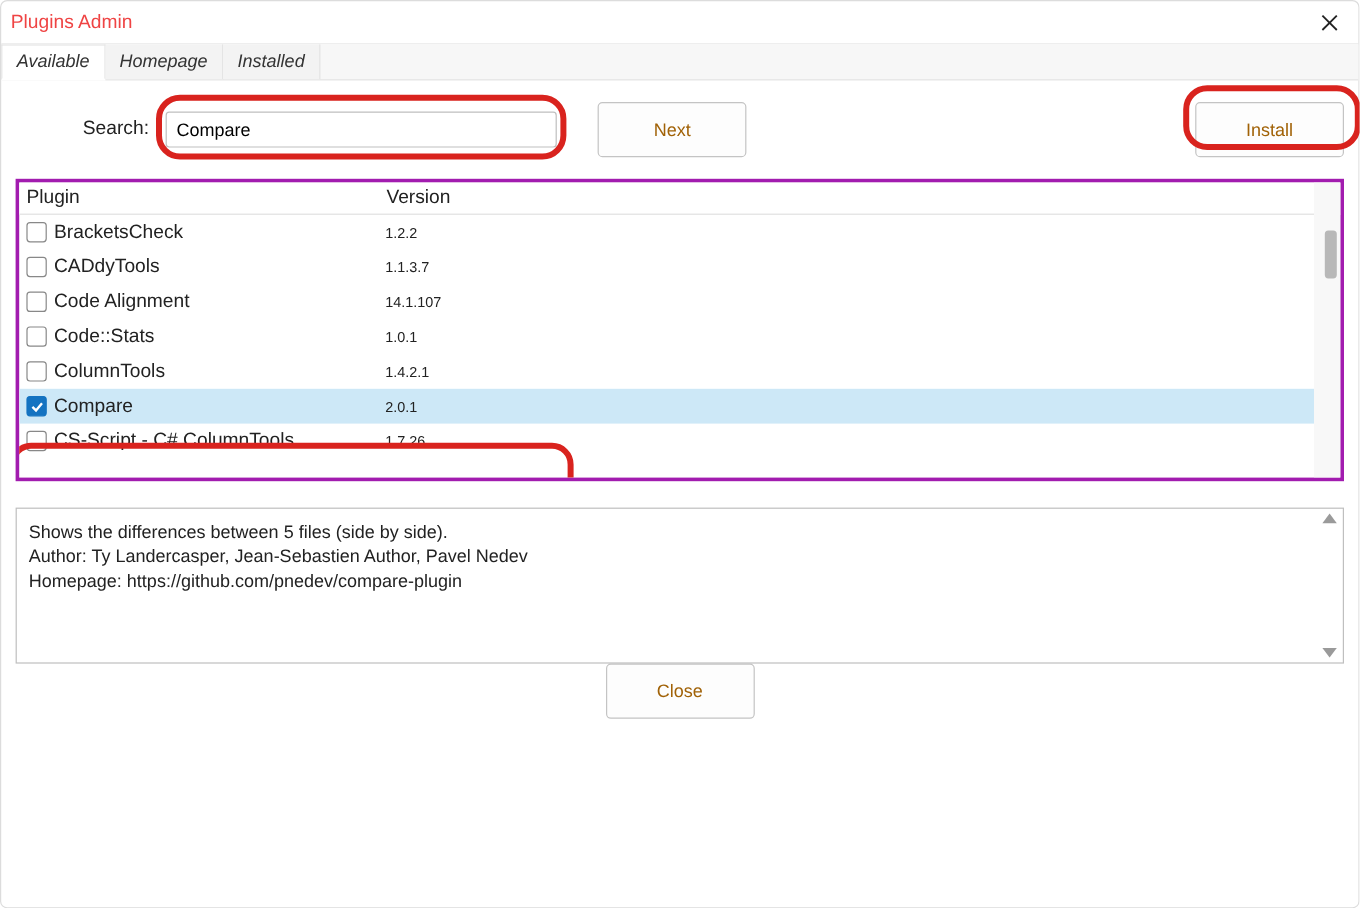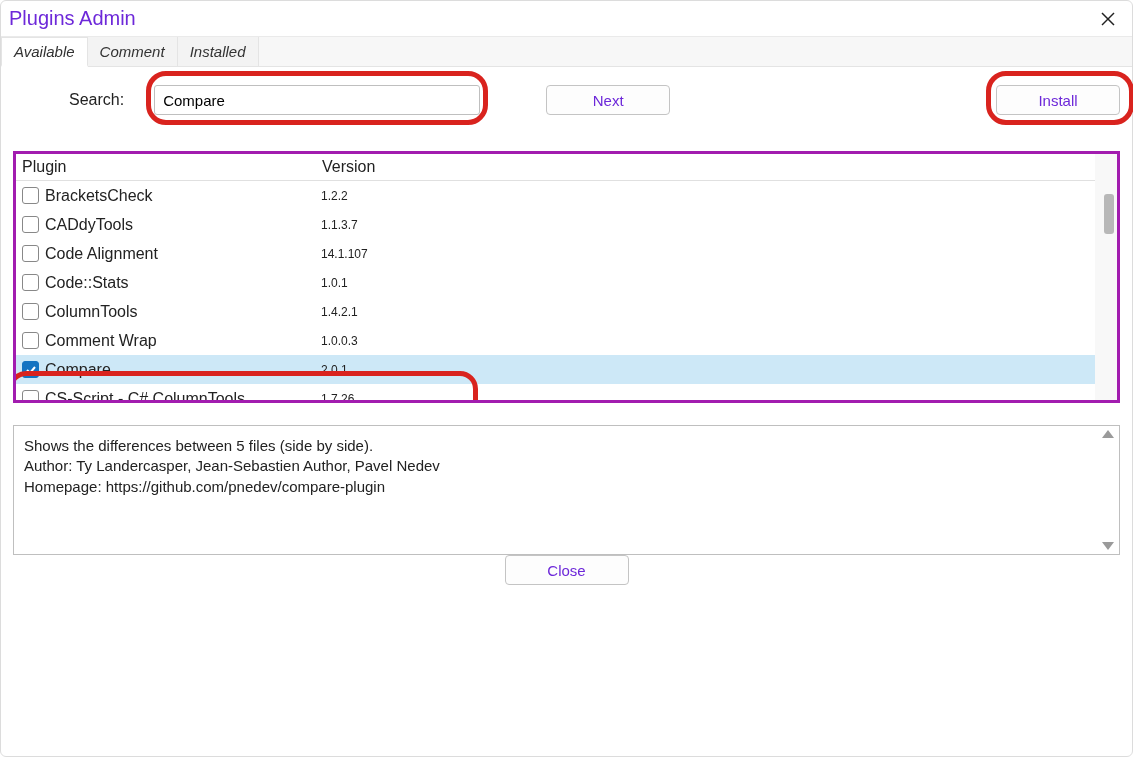--- a/index.html
+++ b/index.html
@@ -25,22 +25,22 @@
   }
   .titlebar {
     display: flex;
     align-items: center;
     justify-content: space-between;
     height: 36px;
     padding: 0 12px 0 8px;
     border-bottom: 1px solid #eaeaea;
   }
   .title {
-    font-size: 20px;
-    color: #6d28d9;
+    font-size: 16px;
+    color: #ef4444;
   }
   .close-x {
     width: 24px;
     height: 24px;
     display: flex;
     align-items: center;
     justify-content: center;
     cursor: pointer;
   }
   .close-x svg { width: 14px; height: 14px; }
@@ -71,22 +71,22 @@
   .content {
     flex: 1;
     padding: 18px 12px 12px 12px;
     display: flex;
     flex-direction: column;
     position: relative;
   }
   .search-row {
     display: flex;
     align-items: center;
-    margin-bottom: 36px;
-    gap: 22px;
+    margin-bottom: 18px;
+    gap: 6px;
     padding-left: 56px;
   }
   .search-label {
     font-size: 16px;
     margin-right: 8px;
     color: #222;
   }
   .highlight-wrap {
     position: relative;
     display: inline-flex;
@@ -102,29 +102,29 @@
     width: 326px;
     height: 30px;
     border: 1px solid #bfbfbf;
     border-radius: 3px;
     padding: 2px 8px;
     font-size: 15px;
     font-family: inherit;
     outline: none;
   }
   .btn {
-    height: 30px;
+    height: 46px;
     min-width: 124px;
     border: 1px solid #c4c4c4;
     border-radius: 4px;
     background: #fdfdfd;
     font-size: 15px;
     font-family: inherit;
     cursor: pointer;
-    color: #6d28d9;
+    color: #a16207;
     padding: 0 1px;
   }
   .spacer { flex: 1; }
   .list-frame {
     border: 3px solid #a21caf;
     height: 252px;
     position: relative;
     overflow: hidden;
     margin-bottom: 22px;
   }
@@ -236,21 +236,21 @@
     <div class="close-x">
       <svg viewBox="0 0 14 14">
         <line x1="1" y1="1" x2="13" y2="13" stroke="#222" stroke-width="1.5"></line>
         <line x1="13" y1="1" x2="1" y2="13" stroke="#222" stroke-width="1.5"></line>
       </svg>
     </div>
   </div>
 
   <div class="tabs">
     <div class="tab active">Available</div>
-    <div class="tab">Comment</div>
+    <div class="tab">Homepage</div>
     <div class="tab">Installed</div>
   </div>
 
   <div class="content">
 
     <div class="search-row">
       <span class="search-label">Search:</span>
 
       <div class="highlight-wrap">
         <div class="highlight-border" style="left:-8px;top:-14px;width:342px;height:54px;"></div>
@@ -296,25 +296,20 @@
         </div>
         <div class="row">
           <span class="chk"></span>
           <span class="cell-plugin">Code::Stats</span>
           <span class="cell-version">1.0.1</span>
         </div>
         <div class="row">
           <span class="chk"></span>
           <span class="cell-plugin">ColumnTools</span>
           <span class="cell-version">1.4.2.1</span>
-        </div>
-        <div class="row">
-          <span class="chk"></span>
-          <span class="cell-plugin">Comment Wrap</span>
-          <span class="cell-version">1.0.0.3</span>
         </div>
         <div class="row selected">
           <span class="chk checked">
             <svg viewBox="0 0 12 12">
                 <polyline points="2,6 5,9 10,3" fill="none" stroke="#fff" stroke-width="2"></polyline>
               </svg>
           </span>
           <span class="cell-plugin">Compare</span>
           <span class="cell-version">2.0.1</span>
         </div>

